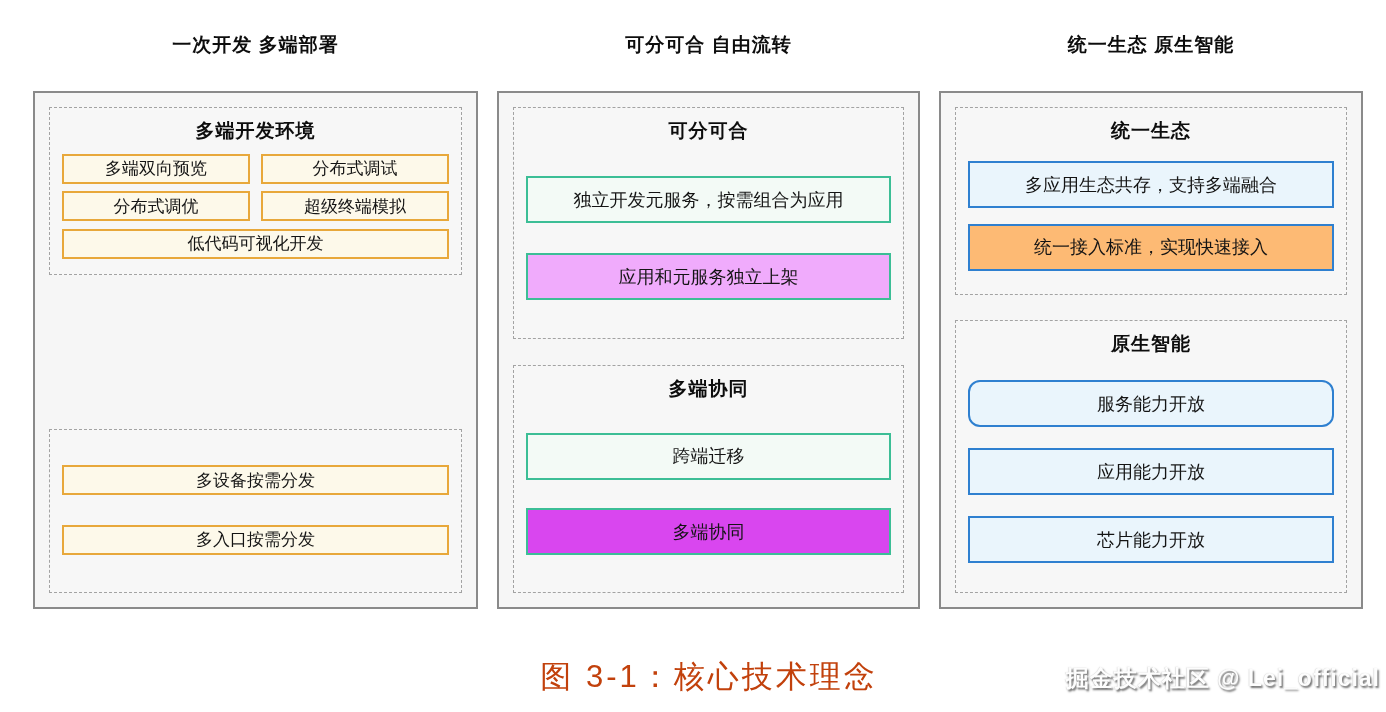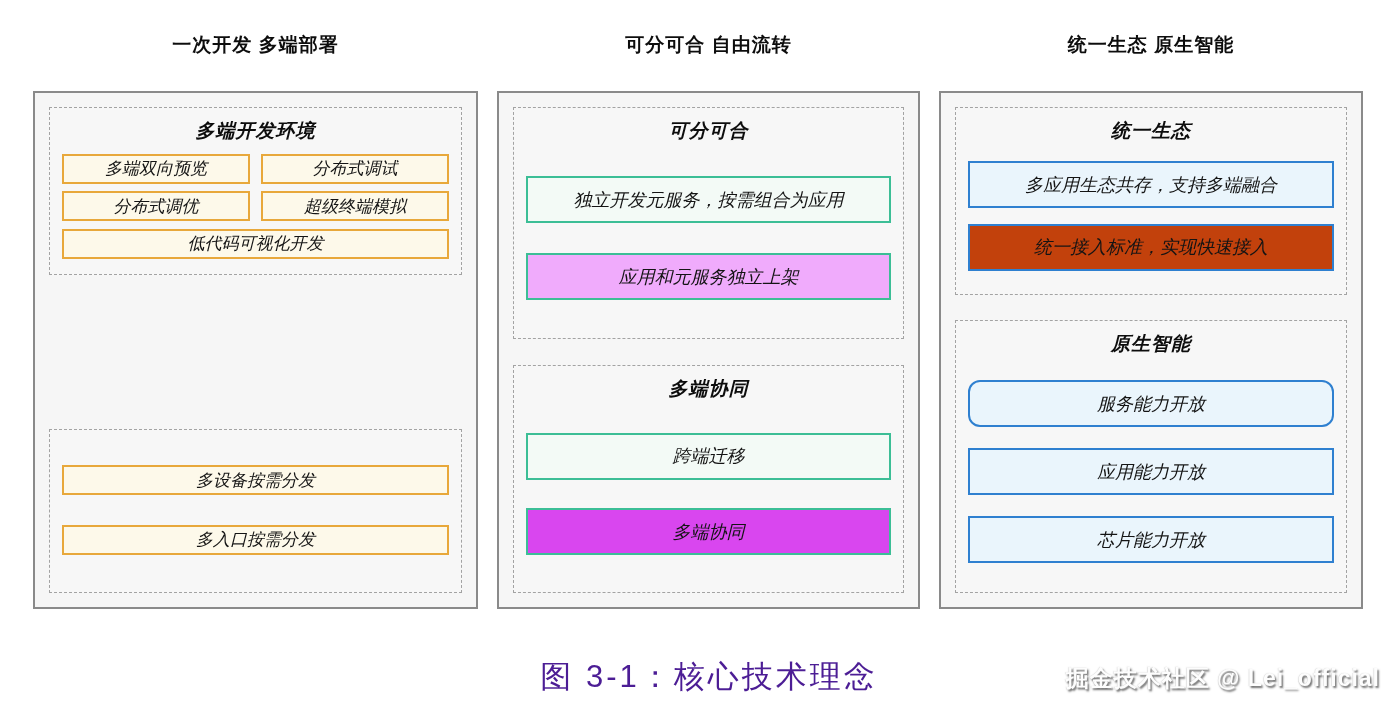--- a/index.html
+++ b/index.html
@@ -22,21 +22,20 @@
   }
   .panel{
     height:518px;border:2px solid #8a8a8a;background:#f6f6f6;
     box-sizing:border-box;padding:14px;
     display:flex;flex-direction:column;justify-content:space-between;
   }
   .section{
     border:1px dashed #a3a3a3;background:#f7f7f7;
     box-sizing:border-box;display:flex;flex-direction:column;
     padding:6px 10px 8px;
-    font-style:italic;
   }
   .col1 .section:nth-child(1){height:168px;}
   .col1 .section:nth-child(2){height:164px;}
   .col1 .section:nth-child(3){height:120px;}
   .col2 .section:nth-child(1){height:232px;}
   .col2 .section:nth-child(2){height:228px;}
   .col3 .section:nth-child(1){height:188px;}
   .col3 .section:nth-child(2){height:273px;}
   .sec-title{
     text-align:center;font-weight:bold;font-size:19px;
@@ -49,21 +48,21 @@
   .row{display:flex;gap:11px;}
   .box{
     flex:1;border:2px solid;box-sizing:border-box;
     display:flex;align-items:center;justify-content:center;
     font-size:17px;white-space:nowrap;color:#141414;
   }
   .col1 .box{height:30px;}
   .col2 .box,.col3 .box{height:47px;font-size:18px;}
   .caption{
     position:absolute;left:0;right:0;top:656px;
-    text-align:center;font-size:31px;color:#4c1d95;
+    text-align:center;font-size:31px;color:#c2410c;
     letter-spacing:3px;
     padding-left:32px;
   }
   .watermark{
     position:absolute;right:6px;top:663px;
     font-size:23px;font-weight:bold;letter-spacing:1px;
     color:#fdfdfd;
     text-shadow:1.5px 1.5px 2px rgba(105,105,105,0.95),
                 -0.5px -0.5px 1px rgba(170,170,170,0.5);
   }
@@ -134,21 +133,21 @@
       <div class="col col3">
         <div class="col-title">统一生态 原生智能</div>
         <div class="panel">
           <div class="section">
             <div class="sec-title">统一生态</div>
             <div class="rows">
               <div class="row">
                 <div class="box" style="border-color: rgb(47, 128, 208); background: rgb(234, 245, 252);">多应用生态共存，支持多端融合</div>
               </div>
               <div class="row">
-                <div class="box" style="border-color: rgb(47, 128, 208); background: #c2410c;">统一接入标准，实现快速接入</div>
+                <div class="box" style="border-color: rgb(47, 128, 208); background: #fdba74;">统一接入标准，实现快速接入</div>
               </div>
             </div>
           </div>
           <div class="section">
             <div class="sec-title">原生智能</div>
             <div class="rows">
               <div class="row">
                 <div class="box" style="border-color: rgb(47, 128, 208); background: rgb(234, 245, 252); border-radius: 12px;">服务能力开放</div>
               </div>
               <div class="row">

